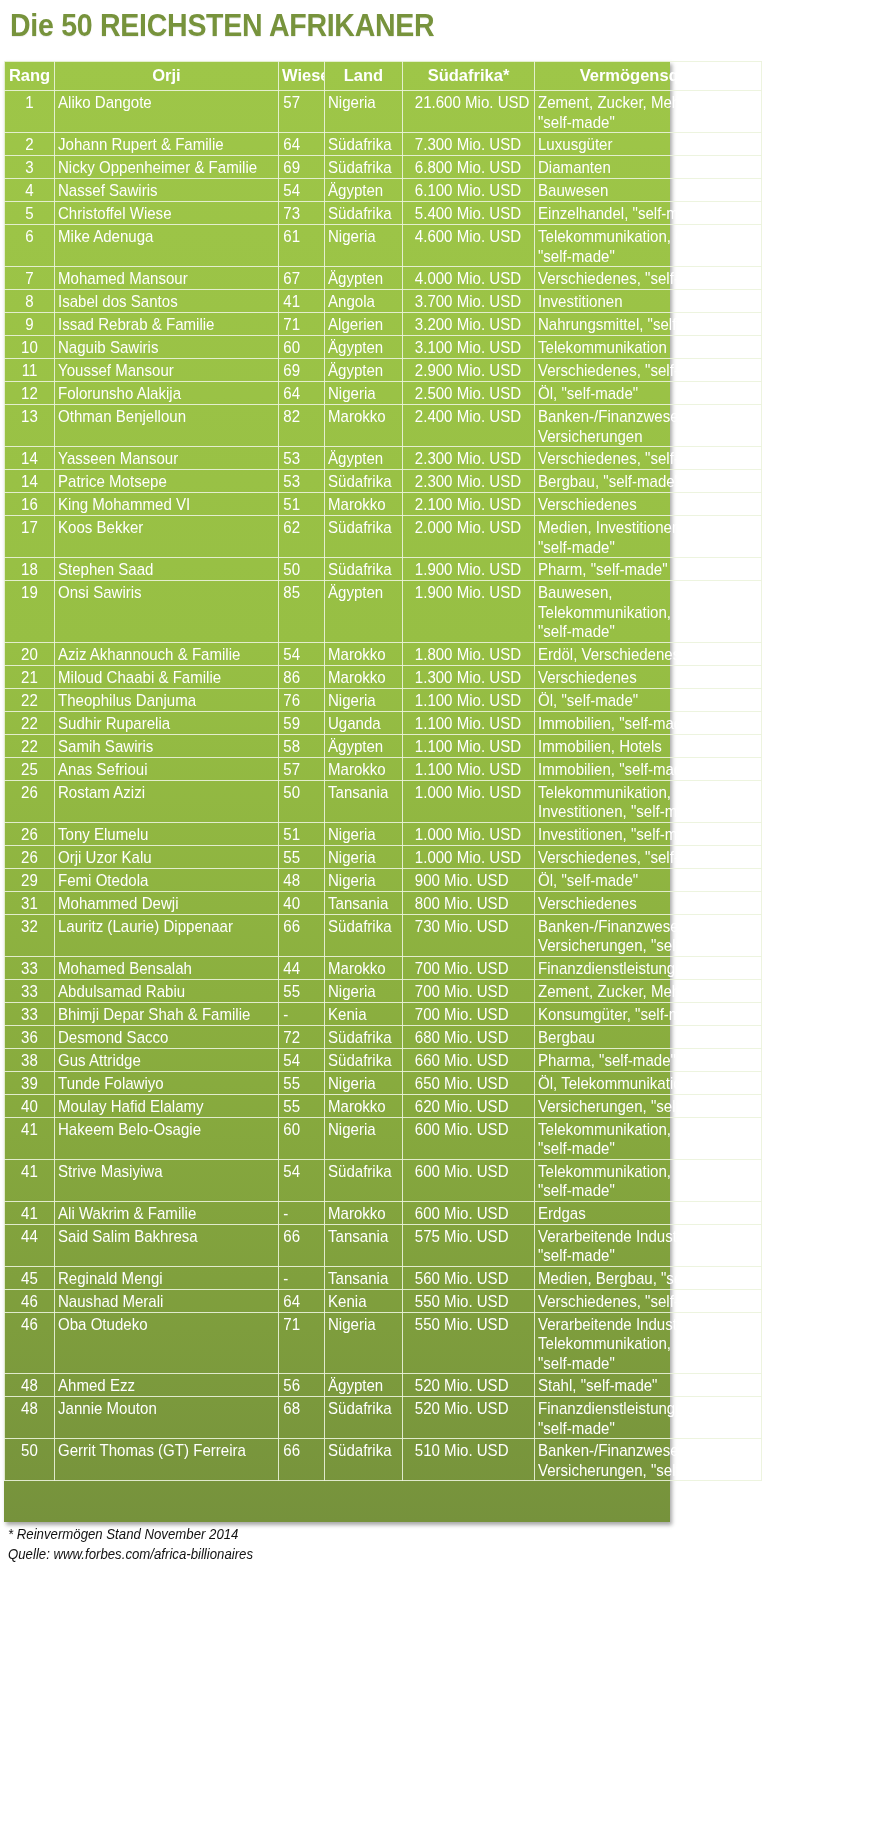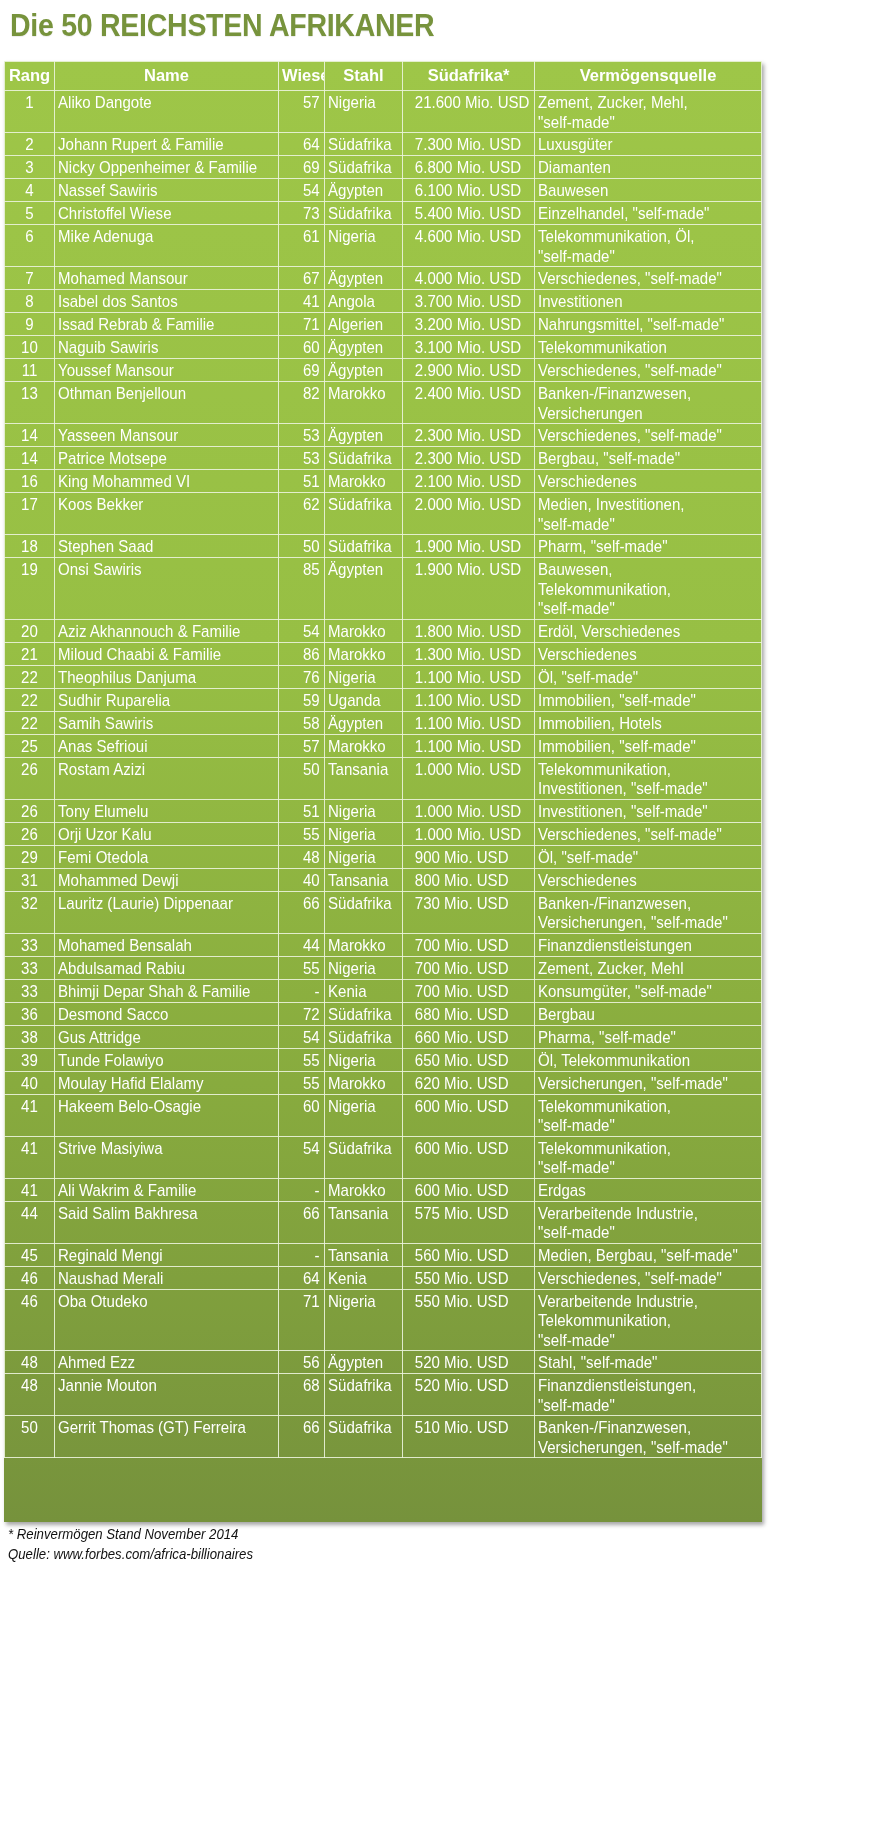--- a/index.html
+++ b/index.html
@@ -1,29 +1,29 @@
 <!DOCTYPE html>
 <html><head>
 <meta charset="utf-8">
 <style>
   html, body { margin:0; padding:0; background:#ffffff; }
   body { width:893px; height:1829px; position:relative; overflow:hidden;
          font-family:"Liberation Sans", sans-serif; }
   .title { position:absolute; left:10px; top:8px; font-size:31px; font-weight:bold;
            color:#77933c; letter-spacing:-0.3px; transform:scaleX(0.92); transform-origin:left top;
            text-shadow:0 1px 1px rgba(0,0,0,0.08); }
-  .table-wrap { position:absolute; left:4px; top:61px; width:758px; height:1461px;
+  .table-wrap { position:absolute; left:4px; top:61px; width:666px; height:1461px;
                 background:linear-gradient(to bottom,#9ec648 0%,#97bf44 40%,#88ab3e 70%,#76923c 100%);
                 box-shadow:2px 3px 4px rgba(0,0,0,0.35); }
   table { border-collapse:collapse; width:757px; table-layout:fixed; color:#ffffff; }
   th, td { border:1.5px solid rgba(235,243,220,0.9); padding:0 3px; vertical-align:top;
            font-size:16.2px; line-height:19.5px; overflow:hidden; white-space:nowrap; }
   th { font-weight:bold; text-align:center; height:28px; vertical-align:middle; font-size:16.5px; }
   td.rank { text-align:center; }
-  td.age { text-align:right; }
+  td.age { text-align:left; }
   td.worth { text-align:left; padding-right:2px; }
   td { padding-top:2px; }
   tr.l1 td { height:20px; }
   tr.l2 td { height:38.5px; }
   tr.l3 td { height:58.5px; }
   .cell-inner { display:block; transform:scaleX(0.93); transform-origin:left top; }
   td.rank .cell-inner, td.age .cell-inner { transform-origin:center top; }
   td.worth .cell-inner { transform-origin:right top; }
   td.source { white-space:normal; }
   .footer { position:absolute; left:8px; top:1524px; font-size:15px; font-style:italic;
@@ -40,23 +40,23 @@
       <col style="width:50px">
       <col style="width:224px">
       <col style="width:46px">
       <col style="width:78px">
       <col style="width:132px">
       <col style="width:227px">
     </colgroup>
     <thead>
       <tr>
         <th>Rang</th>
-        <th>Name</th>
+        <th>Orji</th>
         <th>Wiese</th>
-        <th>Stahl</th>
+        <th>Land</th>
         <th>Südafrika*</th>
         <th>Vermögensquelle</th>
       </tr>
     </thead>
     <tbody id="rows">
         <tr class="l2">
           <td class="rank">
             <span class="cell-inner">1</span>
           </td>
           <td class="name">
@@ -272,20 +272,40 @@
             <span class="cell-inner">69</span>
           </td>
           <td class="country">
             <span class="cell-inner">Ägypten</span>
           </td>
           <td class="worth">
             <span class="cell-inner">2.900 Mio. USD</span>
           </td>
           <td class="source">
             <span class="cell-inner">Verschiedenes, "self-made"</span>
+          </td>
+        </tr>
+        <tr class="l1">
+          <td class="rank">
+            <span class="cell-inner">12</span>
+          </td>
+          <td class="name">
+            <span class="cell-inner">Folorunsho Alakija</span>
+          </td>
+          <td class="age">
+            <span class="cell-inner">64</span>
+          </td>
+          <td class="country">
+            <span class="cell-inner">Nigeria</span>
+          </td>
+          <td class="worth">
+            <span class="cell-inner">2.500 Mio. USD</span>
+          </td>
+          <td class="source">
+            <span class="cell-inner">Öl, "self-made"</span>
           </td>
         </tr>
         <tr class="l2">
           <td class="rank">
             <span class="cell-inner">13</span>
           </td>
           <td class="name">
             <span class="cell-inner">Othman Benjelloun</span>
           </td>
           <td class="age">

